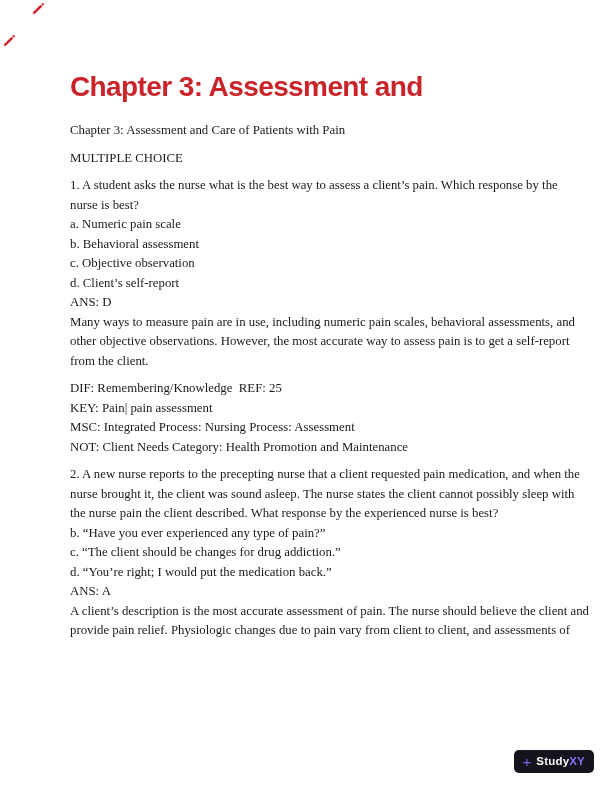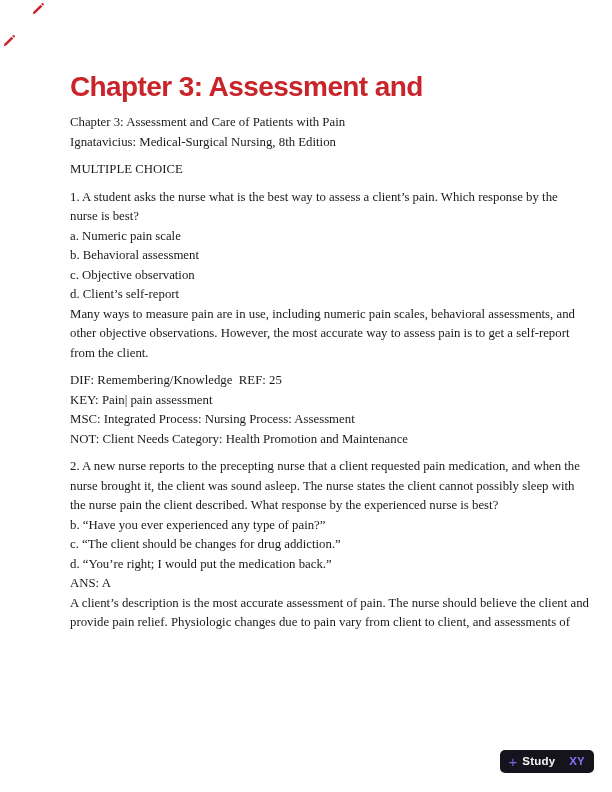--- a/index.html
+++ b/index.html
@@ -29,21 +29,21 @@
   }
   .doc-title {
     margin: 0;
     font-family: "Liberation Sans", sans-serif;
     font-weight: bold;
     font-size: 28px;
     line-height: 34px;
     letter-spacing: -0.6px;
     color: #c9242a;
   }
-  .blocks { margin-top: 9px; }
+  .blocks { margin-top: 17px; }
   .block + .block { margin-top: 8px; }
   .text-line {
     font-size: 12.8px;
     line-height: 19.5px;
     color: #1a1a1a;
     white-space: pre;
   }
   .doc-title .text-line {
     font-size: inherit;
     line-height: inherit;
@@ -72,21 +72,21 @@
     line-height: 1;
     margin-top: -1px;
   }
   .brand-badge .brand {
     font-weight: 700;
     font-size: 11.5px;
     letter-spacing: 0.2px;
     color: #f7f7f9;
     line-height: 1;
   }
-  .brand-badge .brand .xy { color: #8273f4; padding-left: 14px; }
+  .brand-badge .brand .xy { color: #8273f4; }
 </style>
 </head>
 <body>
 
 <div class="page">
 
   <span class="pen-icon pen-icon-top">
     <svg viewBox="0 0 24 24" fill="#c9242a" xmlns="http://www.w3.org/2000/svg">
       <path d="M3 21l4.2-1.1L19.4 7.7l-3.1-3.1L4.1 16.8 3 21z"></path>
       <path d="M17.4 3.5l3.1 3.1 1.2-1.2a1.55 1.55 0 0 0 0-2.2l-.9-.9a1.55 1.55 0 0 0-2.2 0l-1.2 1.2z"></path>
@@ -99,32 +99,32 @@
     </svg>
   </span>
 
   <div class="content">
     <h1 class="doc-title">
         <div class="text-line">Chapter 3: Assessment and</div>
       </h1>
     <div class="blocks">
         <div class="block block-meta">
           <div class="text-line">Chapter 3: Assessment and Care of Patients with Pain</div>
-          <div class="text-line">Ignatavicius: Medical-Surgical Nursing, 8th Edition</div>
         </div>
         <div class="block block-heading">
           <div class="text-line">MULTIPLE CHOICE</div>
         </div>
         <div class="block block-question">
           <div class="text-line">1. A student asks the nurse what is the best way to assess a client’s pain. Which response by the</div>
           <div class="text-line">nurse is best?</div>
           <div class="text-line">a. Numeric pain scale</div>
           <div class="text-line">b. Behavioral assessment</div>
           <div class="text-line">c. Objective observation</div>
           <div class="text-line">d. Client’s self-report</div>
+          <div class="text-line">ANS: D</div>
           <div class="text-line">Many ways to measure pain are in use, including numeric pain scales, behavioral assessments, and</div>
           <div class="text-line">other objective observations. However, the most accurate way to assess pain is to get a self-report</div>
           <div class="text-line">from the client.</div>
         </div>
         <div class="block block-tags">
           <div class="text-line">DIF: Remembering/Knowledge  REF: 25</div>
           <div class="text-line">KEY: Pain| pain assessment</div>
           <div class="text-line">MSC: Integrated Process: Nursing Process: Assessment</div>
           <div class="text-line">NOT: Client Needs Category: Health Promotion and Maintenance</div>
         </div>

